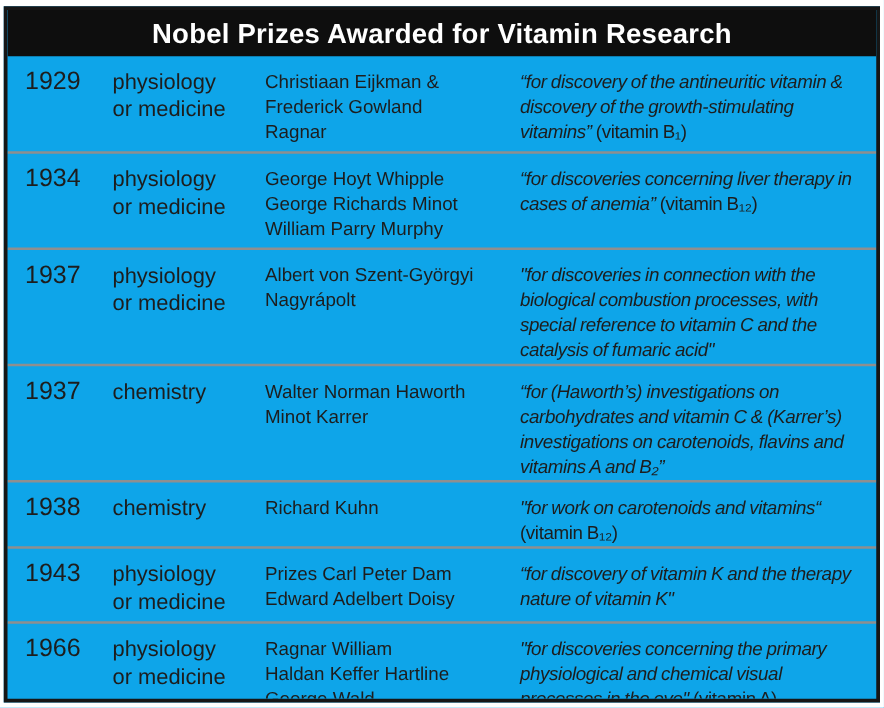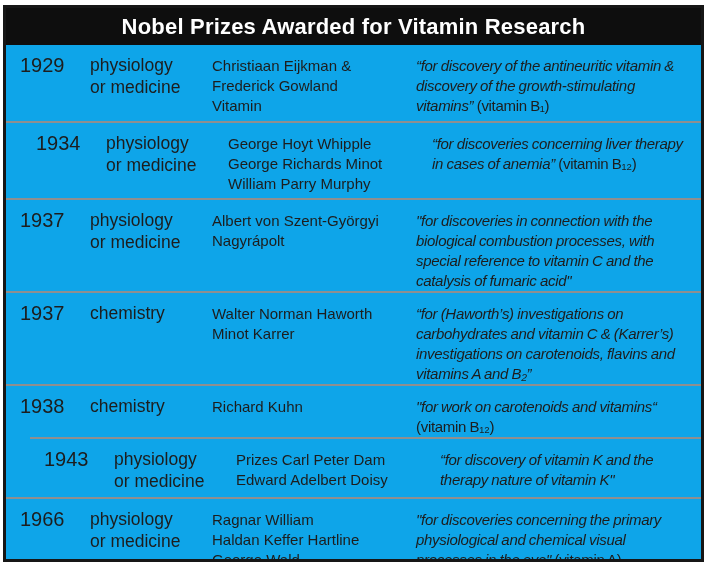--- a/index.html
+++ b/index.html
@@ -42,25 +42,25 @@
     display: grid;
     grid-template-columns: 84px 122px 204px 1fr;
     box-sizing: border-box;
     padding-top: 9px;
     align-items: start;
   }
   .row + .row {
     border-top: 2px solid var(--divider, #8f8f8f);
   }
   .row:nth-child(1) { min-height: 76px; }
-  .row:nth-child(2) { min-height: 77px; padding-left: 16px; }
+  .row:nth-child(2) { min-height: 77px; }
   .row:nth-child(3) { min-height: 90px; }
   .row:nth-child(4) { min-height: 91px; }
   .row:nth-child(5) { min-height: 51px; }
-  .row:nth-child(6) { min-height: 60px; margin-left: 24px; }
+  .row:nth-child(6) { min-height: 60px; }
   .row:nth-child(7) { min-height: 69px; }
   .cell { box-sizing: border-box; }
   .year {
     padding-left: 14px;
     font-size: 20px;
     line-height: 22px;
   }
   .field {
     font-size: 17.5px;
     line-height: 22px;
@@ -91,21 +91,21 @@
   <div class="rows" id="rows">
   <div class="row">
     <div class="cell year">1929</div>
     <div class="cell field">
           <span class="line">physiology</span>
           <span class="line">or medicine</span>
         </div>
     <div class="cell names">
           <span class="line">Christiaan Eijkman &amp;</span>
           <span class="line">Frederick Gowland</span>
-          <span class="line">Vitamin</span>
+          <span class="line">Ragnar</span>
         </div>
     <div class="cell citation"><span class="quote">“for discovery of the antineuritic vitamin &amp; discovery of the growth-stimulating vitamins”</span><span class="note"> (vitamin B₁)</span></div>
   </div>
 
   <div class="row">
     <div class="cell year">1934</div>
     <div class="cell field">
           <span class="line">physiology</span>
           <span class="line">or medicine</span>
         </div>

